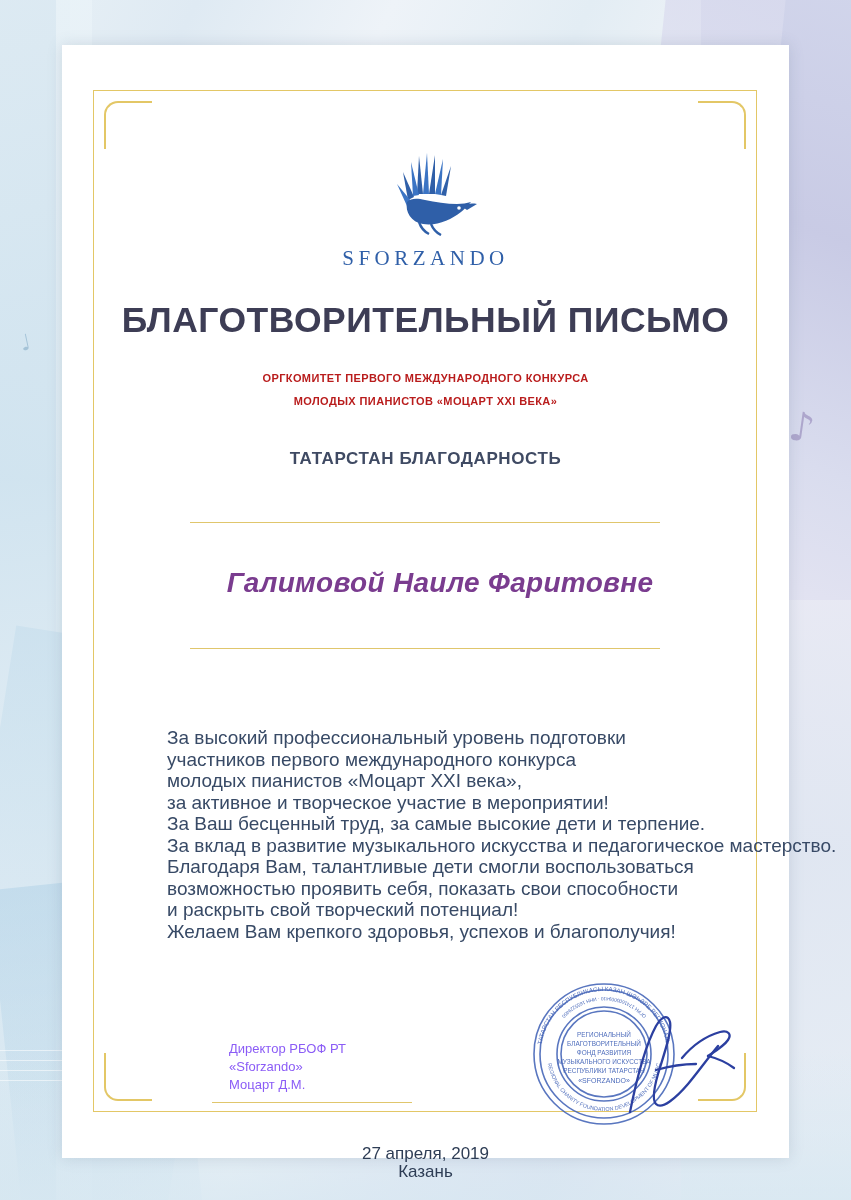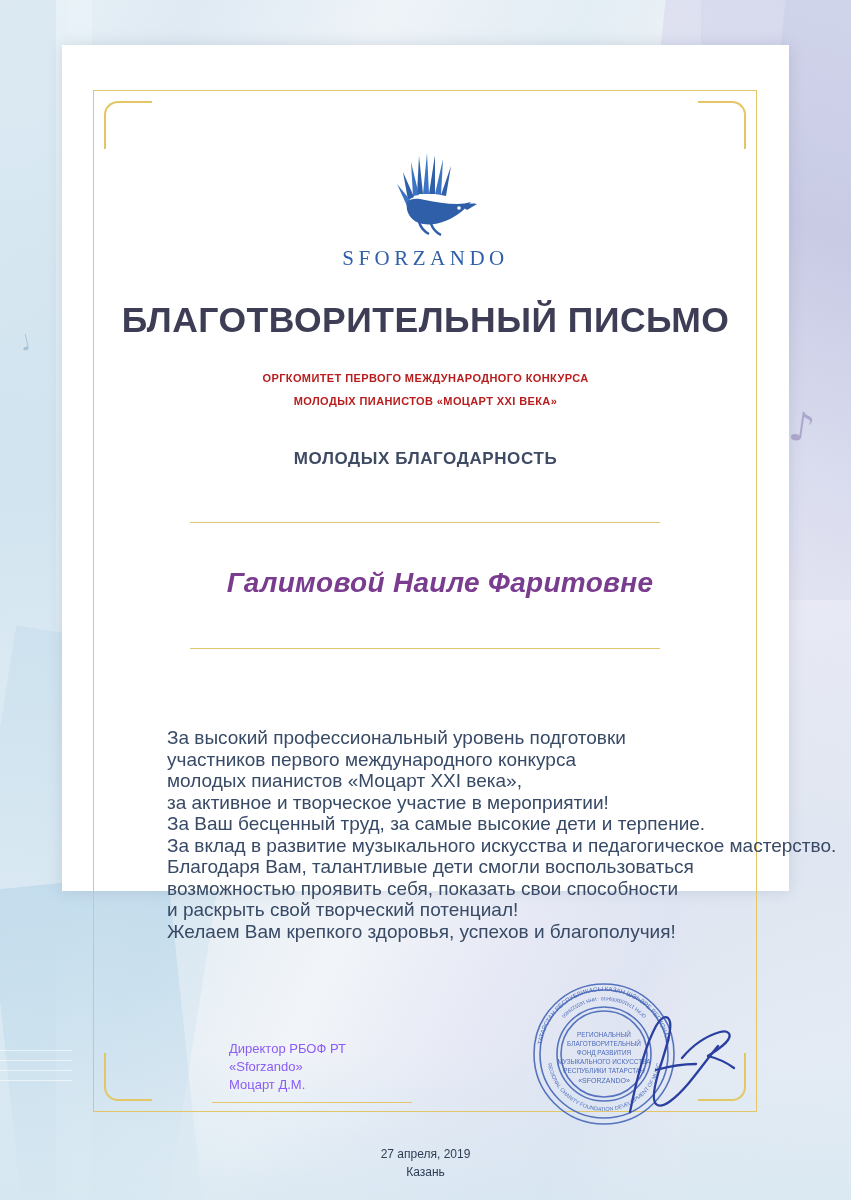--- a/index.html
+++ b/index.html
@@ -97,21 +97,21 @@
   .bg-staff.s2 { top: 1060px; }
   .bg-staff.s3 { top: 1070px; }
   .bg-staff.s4 { top: 1080px; }
 
   
   #paper {
     position: absolute;
     left: 62px;
     top: 45px;
     width: 727px;
-    height: 846px;
+    height: 1113px;
     background: #ffffff;
     box-shadow: 0 0 14px rgba(80,100,130,.18);
   }
 
   
   #gold-frame {
     position: absolute;
     left: 31px;
     top: 45px;
     width: 664px;
@@ -259,21 +259,21 @@
     width: 130px;
     height: 120px;
   }
 
   
   #footer {
     position: absolute;
     left: 0; right: 0;
     top: 1100px;
     text-align: center;
-    font-size: 12px;
+    font-size: 17px;
     line-height: 18px;
     color: #2e3d55;
   }
 </style>
 </head>
 <body>
 
 <div id="certificate">
 
   <div class="bg-shape bg-left-band"></div>
@@ -326,21 +326,21 @@
       <div id="logo-word">SFORZANDO</div>
     </div>
 
     <div id="title">БЛАГОТВОРИТЕЛЬНЫЙ ПИСЬМО</div>
 
     <div id="subtitle">
       <div>ОРГКОМИТЕТ ПЕРВОГО МЕЖДУНАРОДНОГО КОНКУРСА</div>
       <div>МОЛОДЫХ ПИАНИСТОВ «МОЦАРТ XXI ВЕКА»</div>
     </div>
 
-    <div id="expresses">МОЛОДЫХ БЛАГОДАРНОСТЬ</div>
+    <div id="expresses">ТАТАРСТАН БЛАГОДАРНОСТЬ</div>
 
     <div class="rule" id="rule-top"></div>
     <div id="recipient">Галимовой Наиле Фаритовне</div>
     <div class="rule" id="rule-bottom"></div>
 
     <div id="body-text">
       <span class="ln">За высокий профессиональный уровень подготовки</span>
       <span class="ln">участников первого международного конкурса</span>
       <span class="ln">молодых пианистов «Моцарт XXI века»,</span>
       <span class="ln">за активное и творческое участие в мероприятии!</span>

